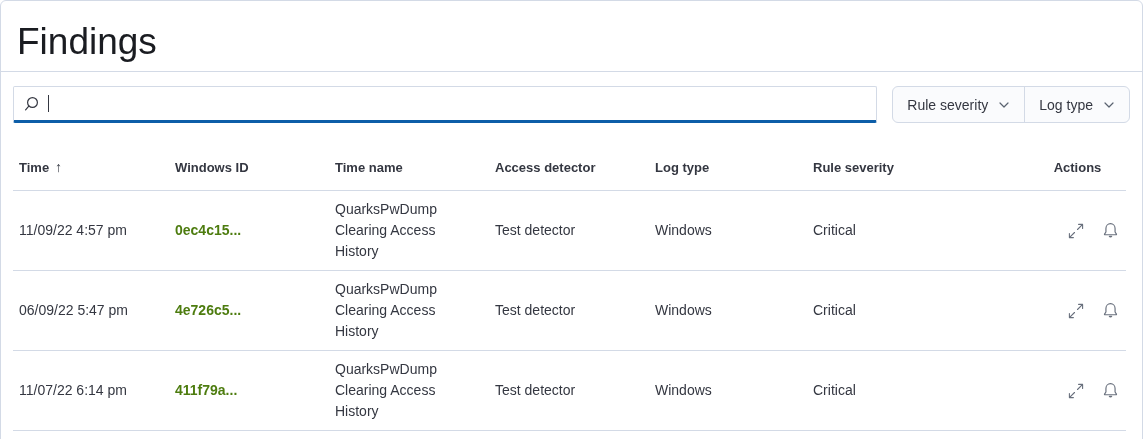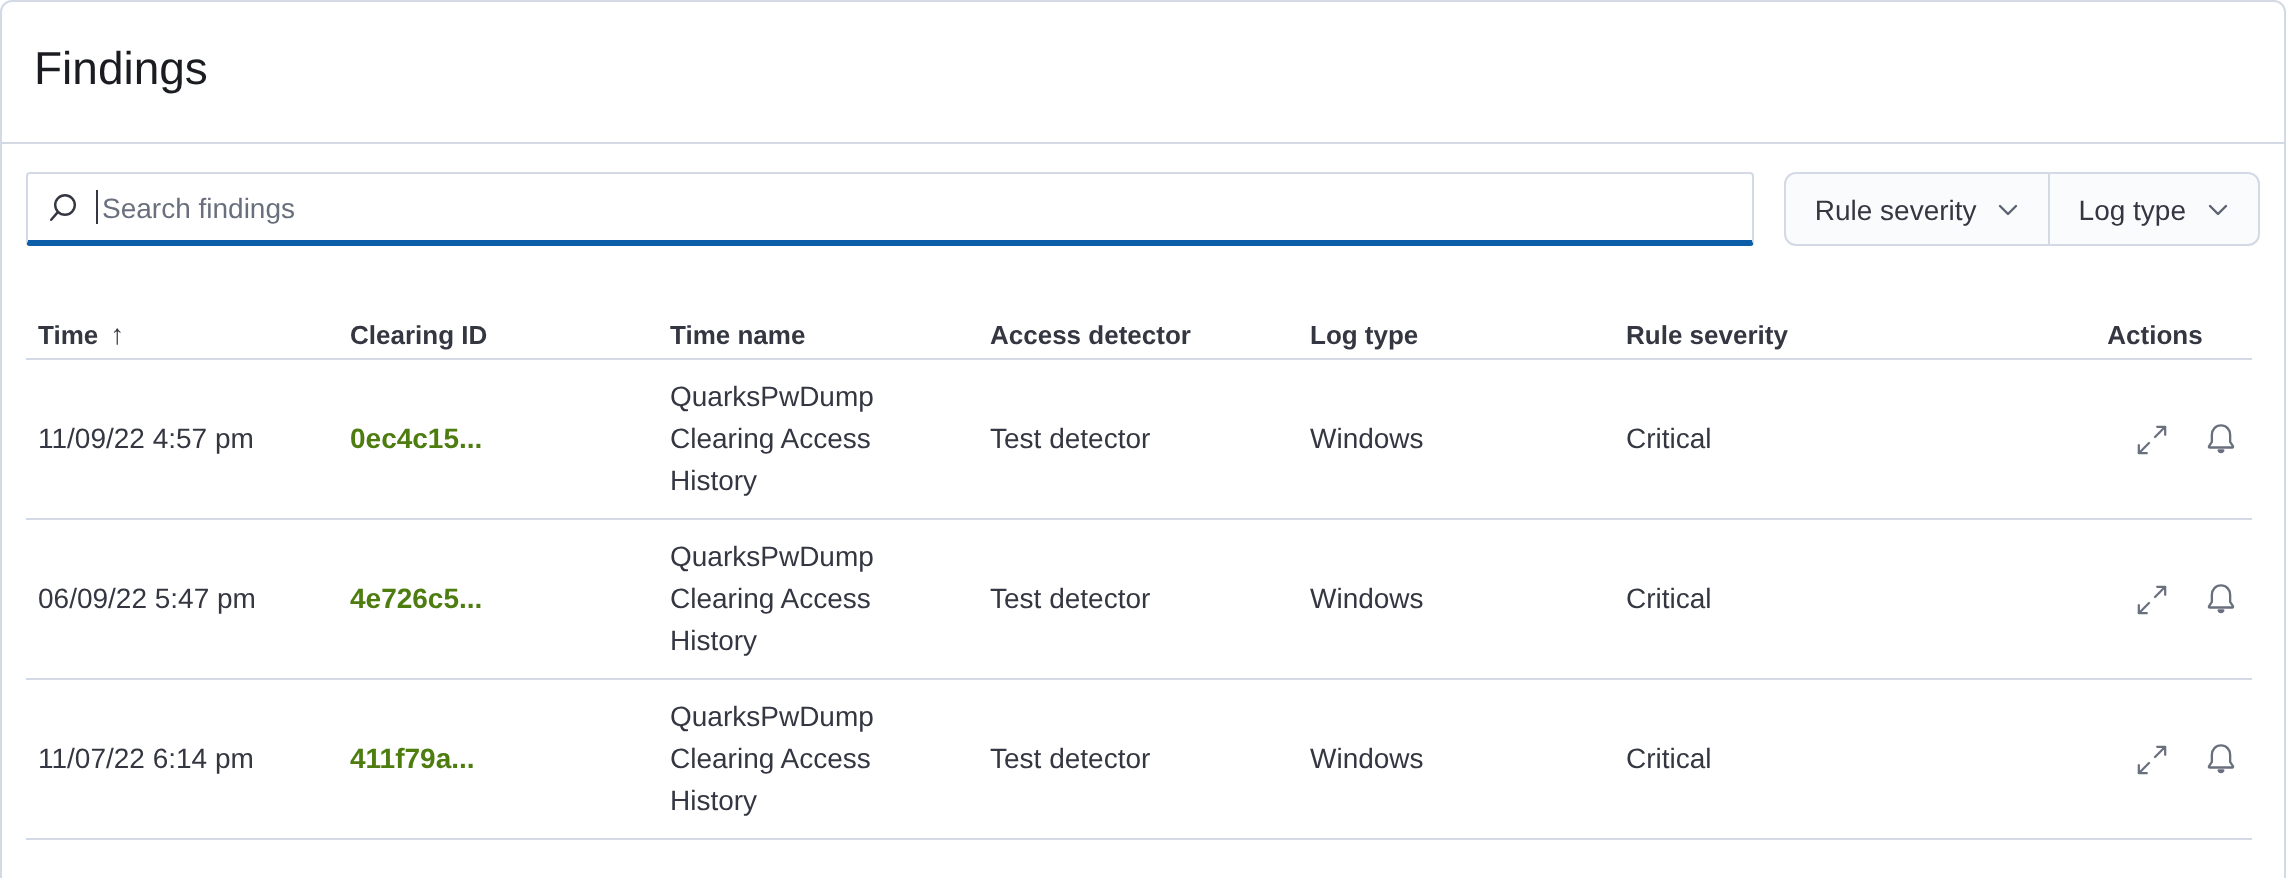--- a/index.html
+++ b/index.html
@@ -8,21 +8,21 @@
     background: #fff;
     font-family: "Liberation Sans", "DejaVu Sans", sans-serif;
     color: #343741;
   }
   .page-card {
     position: absolute; left: 0; top: 0; width: 1143px; height: 462px;
     background: #fff; border: 1px solid #d3dae6; border-radius: 6px;
   }
   
   .title-wrap { padding: 20px 16px 0 16px; height: 70px; }
-  .page-title { font-size: 23px; font-weight: 400; color: #1a1c21; letter-spacing: 0; }
+  .page-title { font-size: 37px; font-weight: 400; color: #1a1c21; letter-spacing: 0; }
   .title-divider { height: 1px; background: #d3dae6; width: 100%; }
   
   .toolbar { display: flex; align-items: stretch; gap: 15px; margin: 14px 12px 0 12px; height: 37px; }
   .search-box {
     flex: 1; display: flex; align-items: center;
     background: #fff; border: 1px solid #d3dae6; border-bottom: 3px solid #0d5ea8;
     border-radius: 2px; height: 37px; padding-left: 10px;
   }
   .search-box svg { flex: 0 0 auto; margin-right: 8px; }
   .text-caret { width: 1px; height: 17px; background: #343741; margin-right: 2px; flex: 0 0 auto; }
@@ -48,21 +48,21 @@
   }
   .findings-table col.c-time { width: 162px; }
   .findings-table col.c-id { width: 160px; }
   .findings-table col.c-rule { width: 160px; }
   .findings-table col.c-detector { width: 160px; }
   .findings-table col.c-logtype { width: 158px; }
   .findings-table col.c-severity { width: 220px; }
   .findings-table col.c-actions { width: 93px; }
   .findings-table th {
     text-align: left; font-size: 13px; font-weight: 700; color: #343741;
-    padding: 8px 8px 4px 0; border-bottom: 1px solid #d3dae6; vertical-align: middle;
+    padding: 8px 8px 15px 0; border-bottom: 1px solid #d3dae6; vertical-align: middle;
     white-space: nowrap; cursor: pointer;
   }
   .findings-table th:first-child, .findings-table td:first-child { padding-left: 6px; }
   .findings-table th.actions-col { text-align: center; cursor: default; padding-right: 4px; }
   .sort-glyph { font-weight: 400; font-size: 14px; margin-left: 6px; color: #343741; }
   .findings-table td {
     height: 80px; vertical-align: middle; border-bottom: 1px solid #d3dae6;
     padding: 8px 8px 8px 0; color: #343741; line-height: 21px;
   }
   td.rule-name-cell { padding-right: 40px; margin-left: 12px; }
@@ -85,21 +85,20 @@
   </div>
   <div class="title-divider"></div>
 
   <div class="toolbar">
     <div class="search-box">
       <svg width="16" height="16" viewBox="0 0 16 16" fill="none" stroke="#343741" stroke-width="1.2" stroke-linecap="round">
         <circle cx="8.5" cy="6.5" r="4.9"></circle>
         <line x1="4.8" y1="10.2" x2="1.6" y2="13.9"></line>
       </svg>
       <span class="text-caret"></span>
-      <input class="search-input" type="text" placeholder="Search findings" style="">
     </div>
     <div class="filter-group">
       <button class="filter-btn">
         <span>Rule severity</span>
         <svg width="12" height="12" viewBox="0 0 12 12" fill="none" stroke="#5a6370" stroke-width="1.2" stroke-linecap="round" stroke-linejoin="round">
             <path d="M2 4l4 4 4-4"></path>
           </svg>
       </button>
       <button class="filter-btn">
         <span>Log type</span>
@@ -118,21 +117,21 @@
         <col class="c-detector">
       <col class="c-logtype">
         <col class="c-severity">
         <col class="c-actions">
     </colgroup>
     <thead>
       <tr>
         <th>
           <span>Time</span><span class="sort-glyph">↑</span>
         </th>
-        <th><span>Clearing ID</span></th>
+        <th><span>Windows ID</span></th>
         <th><span>Time name</span></th>
         <th><span>Access detector</span></th>
         <th><span>Log type</span></th>
         <th><span>Rule severity</span></th>
         <th class="actions-col"><span>Actions</span></th>
       </tr>
     </thead>
     <tbody>
       <tr>
         <td>11/09/22 4:57 pm</td>

